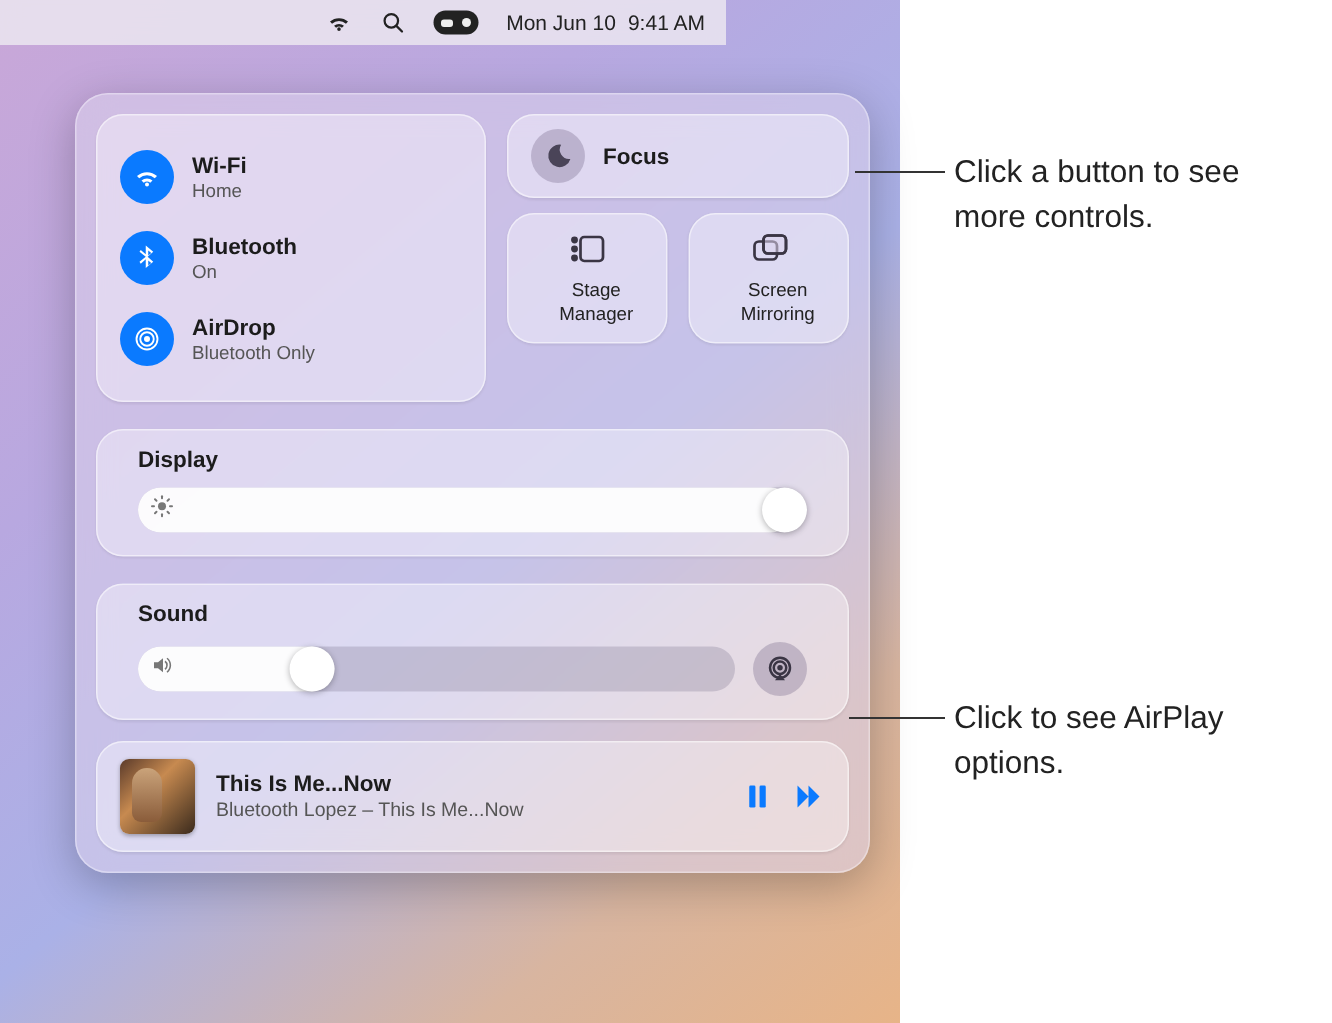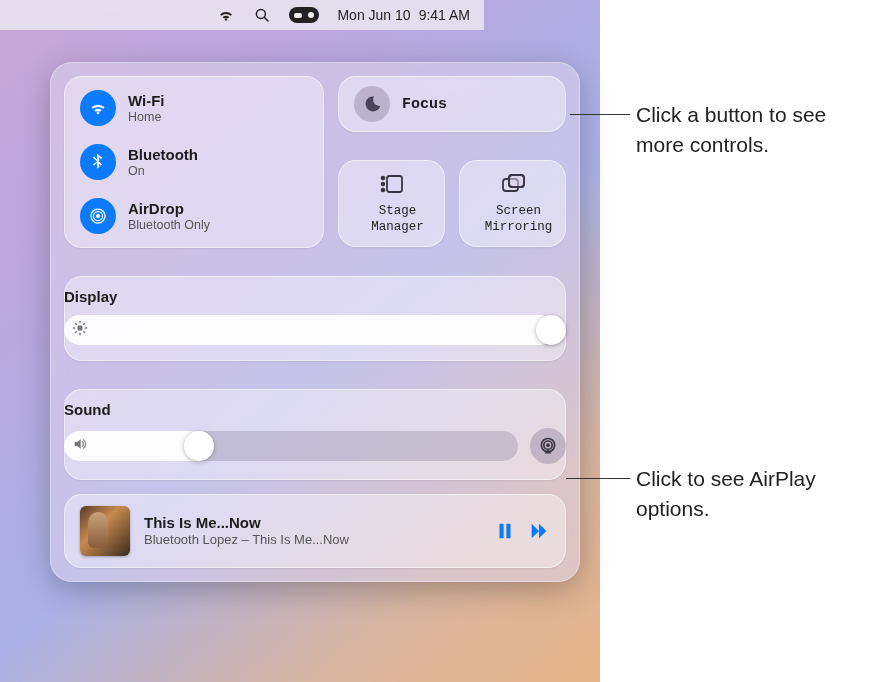--- a/index.html
+++ b/index.html
@@ -11,41 +11,41 @@
   .cc-pill{width:26px;height:16px;border-radius:8px;background:#222;display:flex;align-items:center;justify-content:space-around;padding:0 2px;margin-left:18px;}
   .cc-pill span{display:block;width:6px;height:6px;border-radius:3px;background:#eee;}
   .cc-pill span.sw{width:8px;height:5px;border-radius:2px;}
   .dt{margin-left:16px;}
 
   .panel{position:absolute;left:50px;top:62px;width:530px;border-radius:22px;
          background:rgba(220,210,235,0.55);backdrop-filter:blur(12px);
          box-shadow:0 8px 30px rgba(0,0,0,0.25),inset 0 0 0 1px rgba(255,255,255,0.35);
          padding:14px;box-sizing:border-box;}
   .row{display:flex;gap:14px;}
-  .card{background:rgba(255,255,255,0.38);border-radius:18px;box-shadow:inset 0 0 0 1px rgba(255,255,255,0.5),0 1px 2px rgba(0,0,0,0.08);padding:14px 16px;box-sizing:border-box;}
+  .card{background:rgba(255,255,255,0.38);border-radius:18px;box-shadow:inset 0 0 0 1px rgba(255,255,255,0.5),0 1px 2px rgba(0,0,0,0.08);padding:24px 16px;box-sizing:border-box;}
   .conn-card{width:260px;display:flex;flex-direction:column;gap:18px;}
   .conn-item{display:flex;align-items:center;gap:12px;cursor:pointer;}
   .circle{width:36px;height:36px;border-radius:50%;background:#0a7aff;display:flex;align-items:center;justify-content:center;flex:0 0 36px;}
   .circle svg{width:20px;height:20px;fill:#fff;}
   .label-col{display:flex;flex-direction:column;line-height:1.2;}
   .label-col .title{font-size:15px;font-weight:600;color:#1c1c1c;}
   .label-col .sub{font-size:12.5px;color:#555;}
 
-  .right-col{display:flex;flex-direction:column;gap:28px;width:228px;font-family:Liberation Mono, monospace;}
+  .right-col{display:flex;flex-direction:column;gap:10px;width:228px;}
   .focus-card{height:56px;display:flex;align-items:center;gap:12px;cursor:pointer;}
   .focus-card .circle{background:rgba(120,110,140,0.35);}
   .focus-card .circle svg{fill:#4a4458;}
   .focus-title{font-size:15px;font-weight:600;color:#1c1c1c;}
 
   .two-sm{display:flex;gap:14px;}
   .sm-card{flex:1;display:flex;flex-direction:column;align-items:center;justify-content:center;gap:6px;padding:10px 4px 12px;cursor:pointer;}
   .sm-card svg{width:28px;height:28px;fill:none;stroke:#3a3544;stroke-width:1.8;}
   .sm-card .cap{font-size:12.5px;color:#222;text-align:center;line-height:1.25;margin-left:12px;}
 
-  .wide-card{margin-top:28px;padding:12px 0 16px;}
+  .wide-card{margin-top:18px;padding:12px 28px 16px;}
   .wide-card .section-title{font-size:15px;font-weight:600;color:#1c1c1c;margin-bottom:10px;}
   .slider{position:relative;height:30px;border-radius:15px;background:rgba(120,110,140,0.28);display:flex;align-items:center;}
   .slider .fill{position:absolute;left:0;top:0;bottom:0;border-radius:15px;background:rgba(255,255,255,0.95);}
   .slider .thumb{position:absolute;width:30px;height:30px;border-radius:50%;background:#fff;box-shadow:0 1px 4px rgba(0,0,0,0.3);top:0;}
   .slider .icon{position:absolute;left:8px;top:50%;transform:translateY(-50%);}
   .slider .icon svg{width:16px;height:16px;fill:#777;}
   .sound-row{display:flex;align-items:center;gap:12px;}
   .sound-row .slider{flex:1;}
   .airplay-btn{width:36px;height:36px;border-radius:50%;background:rgba(120,110,140,0.35);display:flex;align-items:center;justify-content:center;cursor:pointer;flex:0 0 36px;}
   .airplay-btn svg{width:20px;height:20px;fill:none;stroke:#3a3544;stroke-width:2;}

